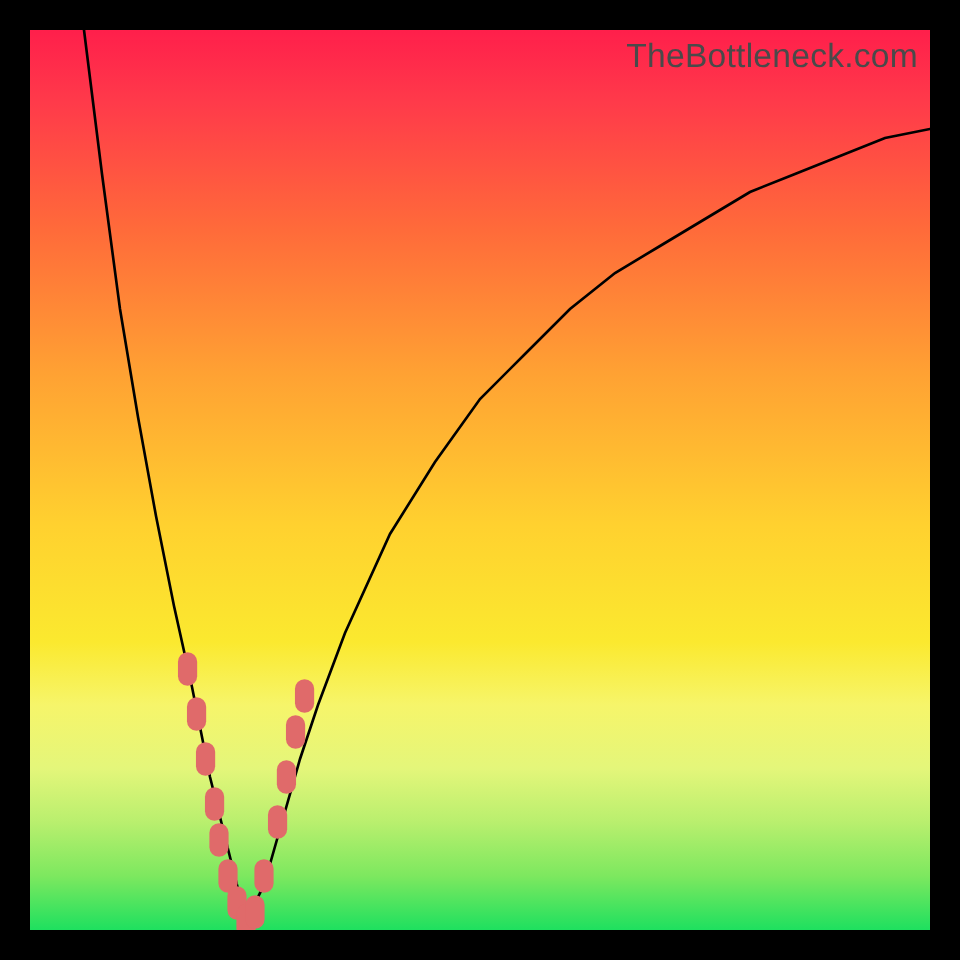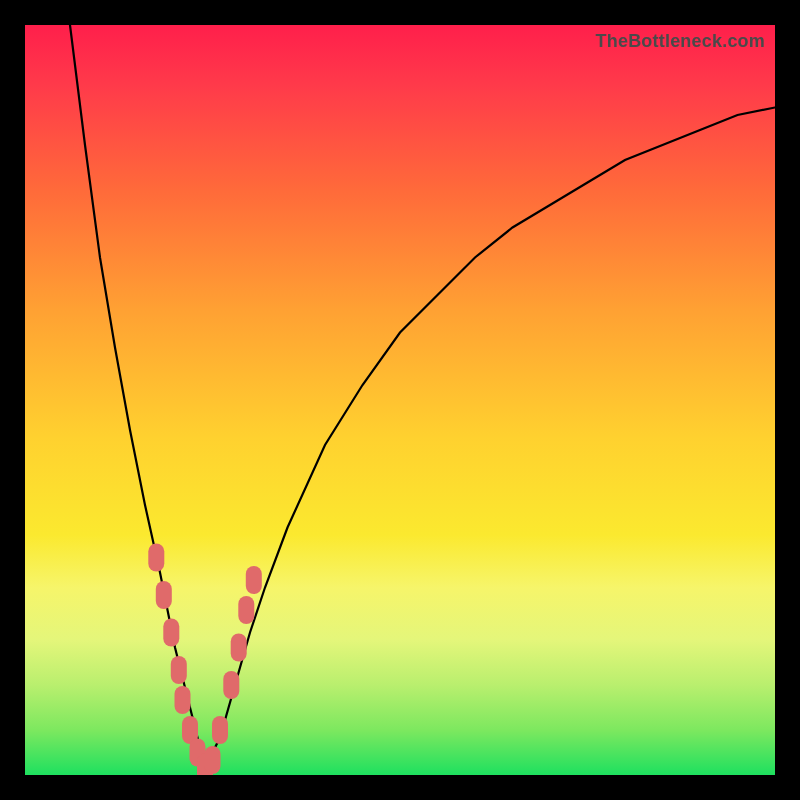--- a/index.html
+++ b/index.html
@@ -36,22 +36,22 @@
       #b9ef6e 88%,
       #7de85f 94%,
       #1ee05f 100%
     );
   }
   .watermark {
     position: absolute;
     top: 6px;
     right: 10px;
     color: #4a4a4a;
-    font-size: 18px;
-    font-weight: 700;
+    font-size: 28px;
+    font-weight: 400;
     letter-spacing: 0.2px;
     user-select: none;
   }
   svg.curves {
     position: absolute;
     left: 0;
     top: 0;
     width: 750px;
     height: 750px;
   }

